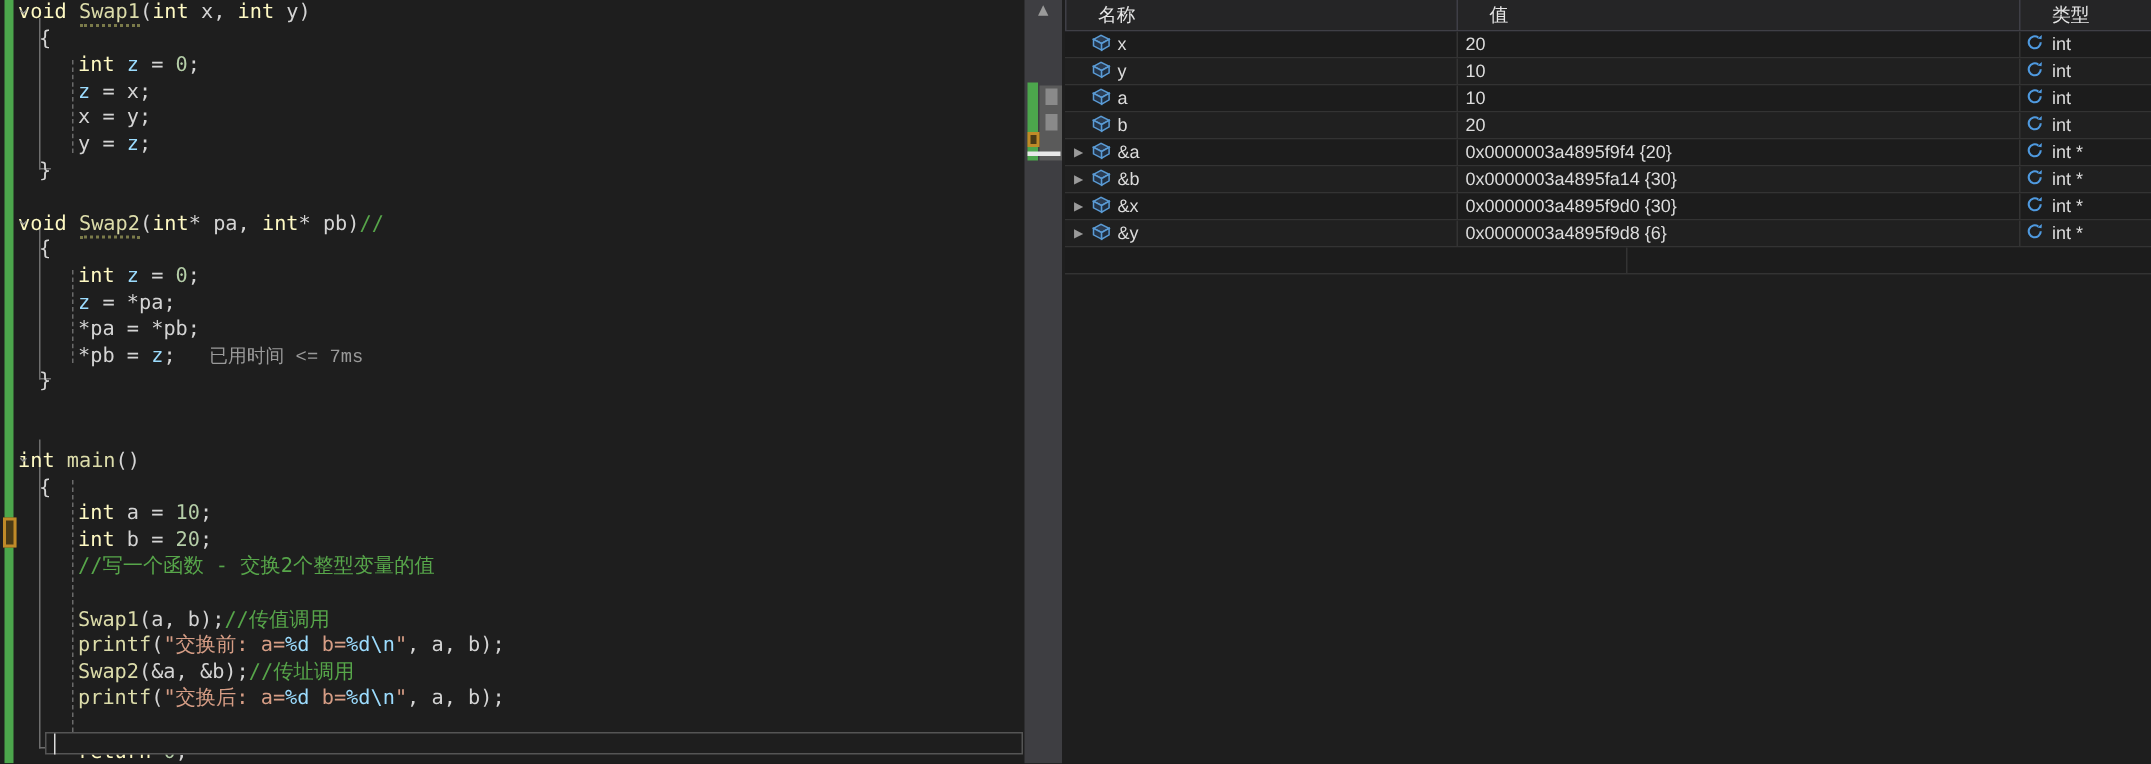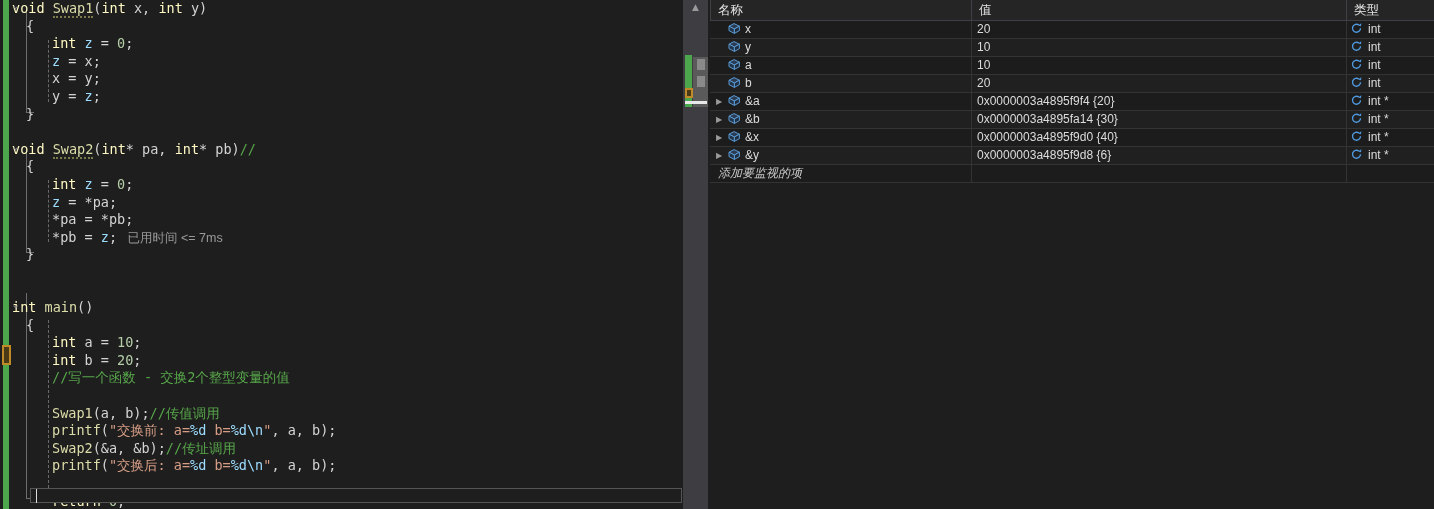--- a/index.html
+++ b/index.html
@@ -56,21 +56,21 @@
   
   .kw   { color: #fef9c3; text-align: right; }        
   .fn   { color: #DCDCAA; }        
   .var  { color: #9CDCFE; }        
   .id   { color: #D4D4D4; }        
   .num  { color: #B5CEA8; }
   .cmt  { color: #57A64A; }
   .str  { color: #D69D85; }
   .esc  { color: #9CDCFE; }
   .pun  { color: #D4D4D4; }
-  .elapsed { color: #9a9a9a; font-size: 12.5px; font-family: Liberation Sans, sans-serif; }
+  .elapsed { color: #9a9a9a; font-size: 12.5px; font-family: Liberation Mono, monospace; }
   
   .sq { border-bottom: 2px dotted #7a7a4a; }
 
   
   .chev {
     position: absolute;
     left: 11px; top: 2px;
     width: 11px; height: 13px;
     color: #8a8a8a;
     font-size: 11px;
@@ -157,21 +157,21 @@
     position: relative;
     height: 20px;
     background: #252526;
     border-bottom: 1px solid #3f3f46;
     display: flex;
   }
   .hcell {
     position: relative;
     height: 20px;
     line-height: 20px;
-    padding-left: 7px;
+    padding-left: 21px;
     color: #e6e6e6;
     font-size: 12.5px;
     box-sizing: border-box;
     border-right: 1px solid #3f3f46;
   }
   .hcell:first-child { border-left: 1px solid #3f3f46; }
   .col-name  { width: 262px; }
   .col-value { width: 375px; }
   .col-type  { width: 86px; border-right: none; }
 
@@ -355,39 +355,38 @@
                 <path d="M11.5 6.2 a4 4 0 1 1 -1.6 -3.2" fill="none" stroke="#4f9ae0" stroke-width="1.4"></path>
                 <path d="M12.3 1.3 L12.0 4.2 L9.2 3.6 Z" fill="#4f9ae0"></path>
               </svg></span><span class="type-text">int *</span></div>
         </div>
         <div class="wrow">
           <div class="cell cell-name"><span class="expander">▶</span><span class="cube-icon"><svg viewBox="0 0 16 13" width="16" height="13">
                 <path d="M3 4.2 L8 1.6 L13.4 4.2 L8.4 7 Z" fill="#2b3c52" stroke="#5a9bd5" stroke-width="1"></path>
                 <path d="M3 4.2 L3 8.6 L8.4 11.4 L8.4 7 Z" fill="#243448" stroke="#5a9bd5" stroke-width="1"></path>
                 <path d="M8.4 7 L13.4 4.2 L13.4 8.6 L8.4 11.4 Z" fill="#1f2d3e" stroke="#5a9bd5" stroke-width="1"></path>
               </svg></span><span class="name-text">&amp;x</span></div>
-          <div class="cell cell-value">0x0000003a4895f9d0 {40}</div>
+          <div class="cell cell-value">0x0000003a4895f9d0 {30}</div>
           <div class="cell cell-type"><span class="refresh-icon"><svg viewBox="0 0 16 13" width="16" height="13">
                 <path d="M11.5 6.2 a4 4 0 1 1 -1.6 -3.2" fill="none" stroke="#4f9ae0" stroke-width="1.4"></path>
                 <path d="M12.3 1.3 L12.0 4.2 L9.2 3.6 Z" fill="#4f9ae0"></path>
               </svg></span><span class="type-text">int *</span></div>
         </div>
         <div class="wrow">
           <div class="cell cell-name"><span class="expander">▶</span><span class="cube-icon"><svg viewBox="0 0 16 13" width="16" height="13">
                 <path d="M3 4.2 L8 1.6 L13.4 4.2 L8.4 7 Z" fill="#2b3c52" stroke="#5a9bd5" stroke-width="1"></path>
                 <path d="M3 4.2 L3 8.6 L8.4 11.4 L8.4 7 Z" fill="#243448" stroke="#5a9bd5" stroke-width="1"></path>
                 <path d="M8.4 7 L13.4 4.2 L13.4 8.6 L8.4 11.4 Z" fill="#1f2d3e" stroke="#5a9bd5" stroke-width="1"></path>
               </svg></span><span class="name-text">&amp;y</span></div>
           <div class="cell cell-value">0x0000003a4895f9d8 {6}</div>
           <div class="cell cell-type"><span class="refresh-icon"><svg viewBox="0 0 16 13" width="16" height="13">
                 <path d="M11.5 6.2 a4 4 0 1 1 -1.6 -3.2" fill="none" stroke="#4f9ae0" stroke-width="1.4"></path>
                 <path d="M12.3 1.3 L12.0 4.2 L9.2 3.6 Z" fill="#4f9ae0"></path>
               </svg></span><span class="type-text">int *</span></div>
         </div>
         <div class="wrow addrow">
-          <div class="cell cell-name">添加要监视的项</div>
           <div class="cell cell-value"></div>
           <div class="cell cell-type"></div>
         </div>
       </div>
   </div>
 
 </div>
 
 </body></html>

